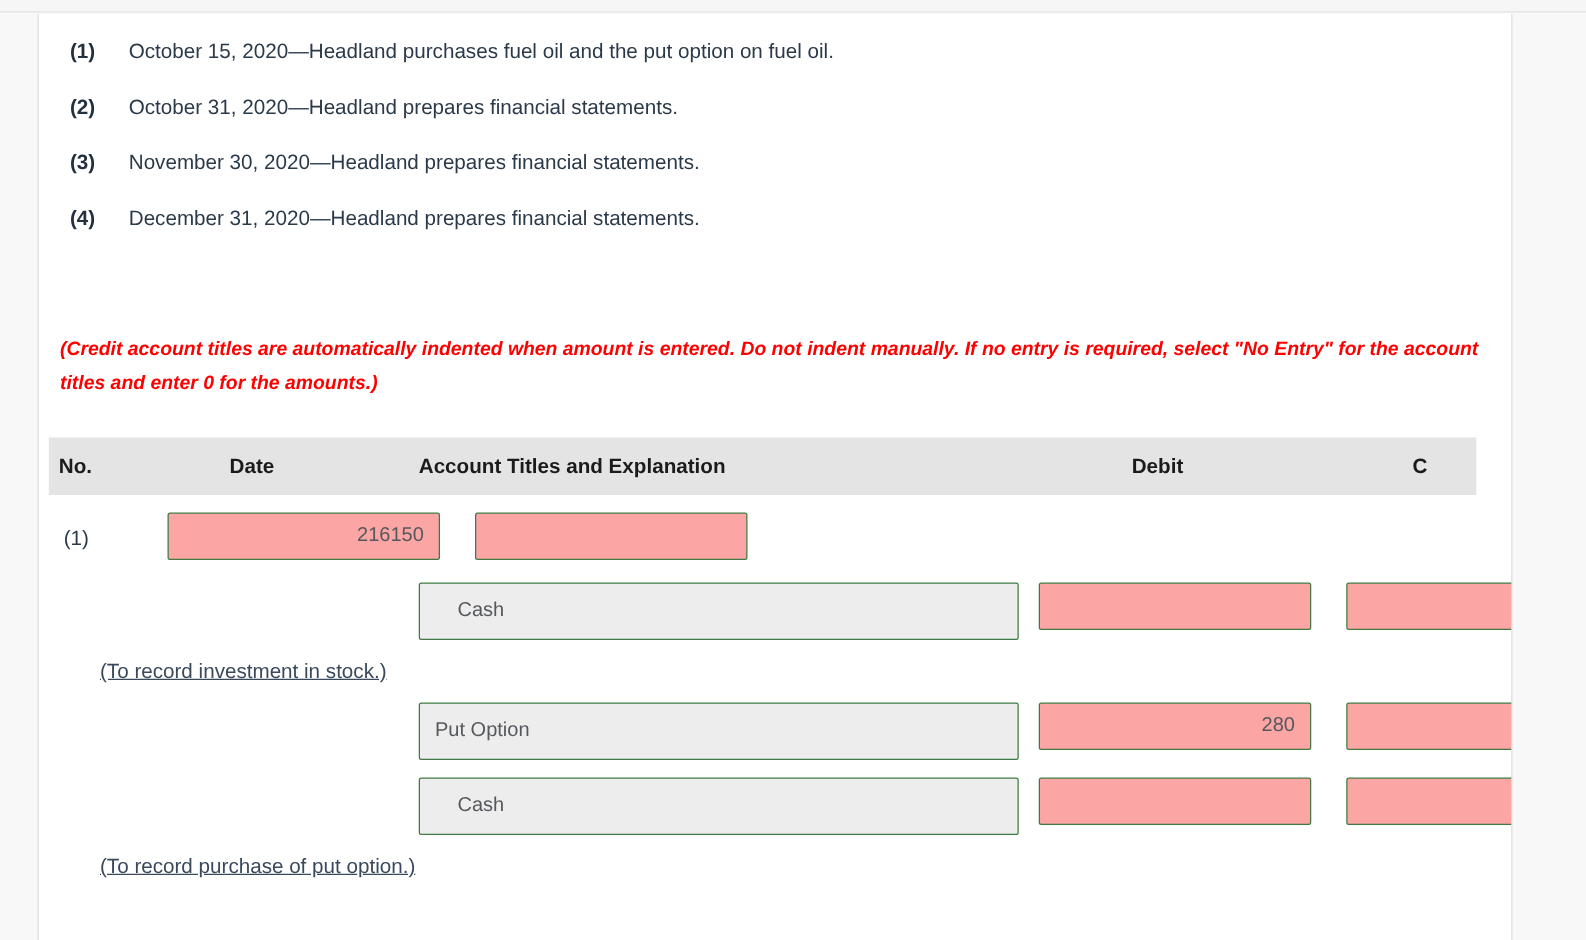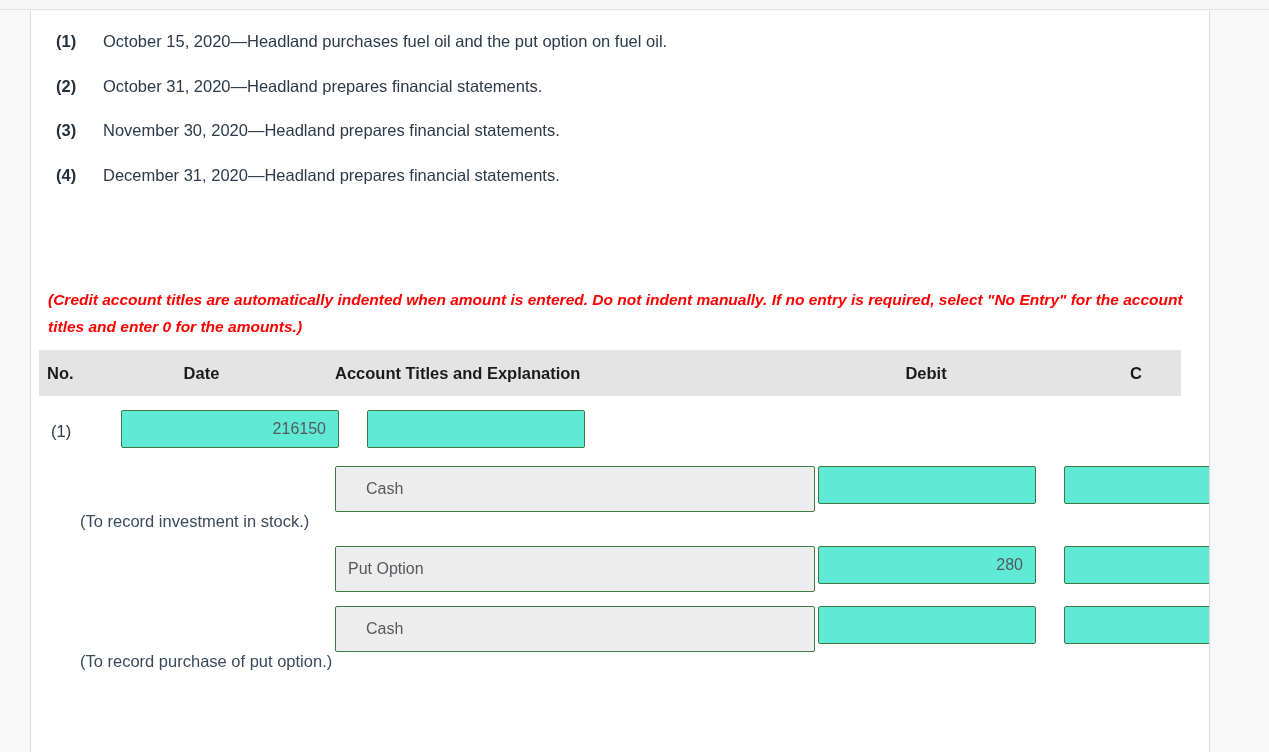--- a/index.html
+++ b/index.html
@@ -56,21 +56,21 @@
     flex: 0 0 72px;
     padding-left: 25px;
     font-weight: bold;
     color: #22303f;
   }
   .num-text { flex: 1 1 auto; color: #2b3a4a; }
 
   
   .red-note {
     position: absolute;
-    top: 276px; left: 17px;
+    top: 256px; left: 17px;
     width: 1140px;
     font-size: 15.5px;
     font-weight: bold;
     font-style: italic;
     color: #ff0000;
     line-height: 1.72;
   }
 
   
   .journal {
@@ -148,37 +148,40 @@
     height: 40px;
     background: #ffffff;
     border: 2px solid #9b3535;
     outline: 2px solid #9b3535;
     outline-offset: 2px;
     color: #3a4654;
   }
 
   .amt-field {
     width: 218px; height: 38px;
-    background: #5eead4;
+    background: #fca5a5;
     border: 1px solid #3f7a42;
     border-radius: 2px;
     display: flex;
     align-items: center;
     justify-content: flex-end;
     padding: 0 12px;
     font-size: 16px;
     color: #55595d;
+    margin-left: 13px;
   }
   .amt-field.credit { width: 218px; }
 
   .memo {
     font-size: 16.5px;
     color: #3a4a5c;
     padding-left: 41px;
+    margin-top: 16px;
     line-height: 1.2;
+    text-decoration: underline;
   }
 </style>
 </head>
 <body>
 
 <div class="viewport">
 
   <div class="top-strip"></div>
 
   <div class="page-panel">

